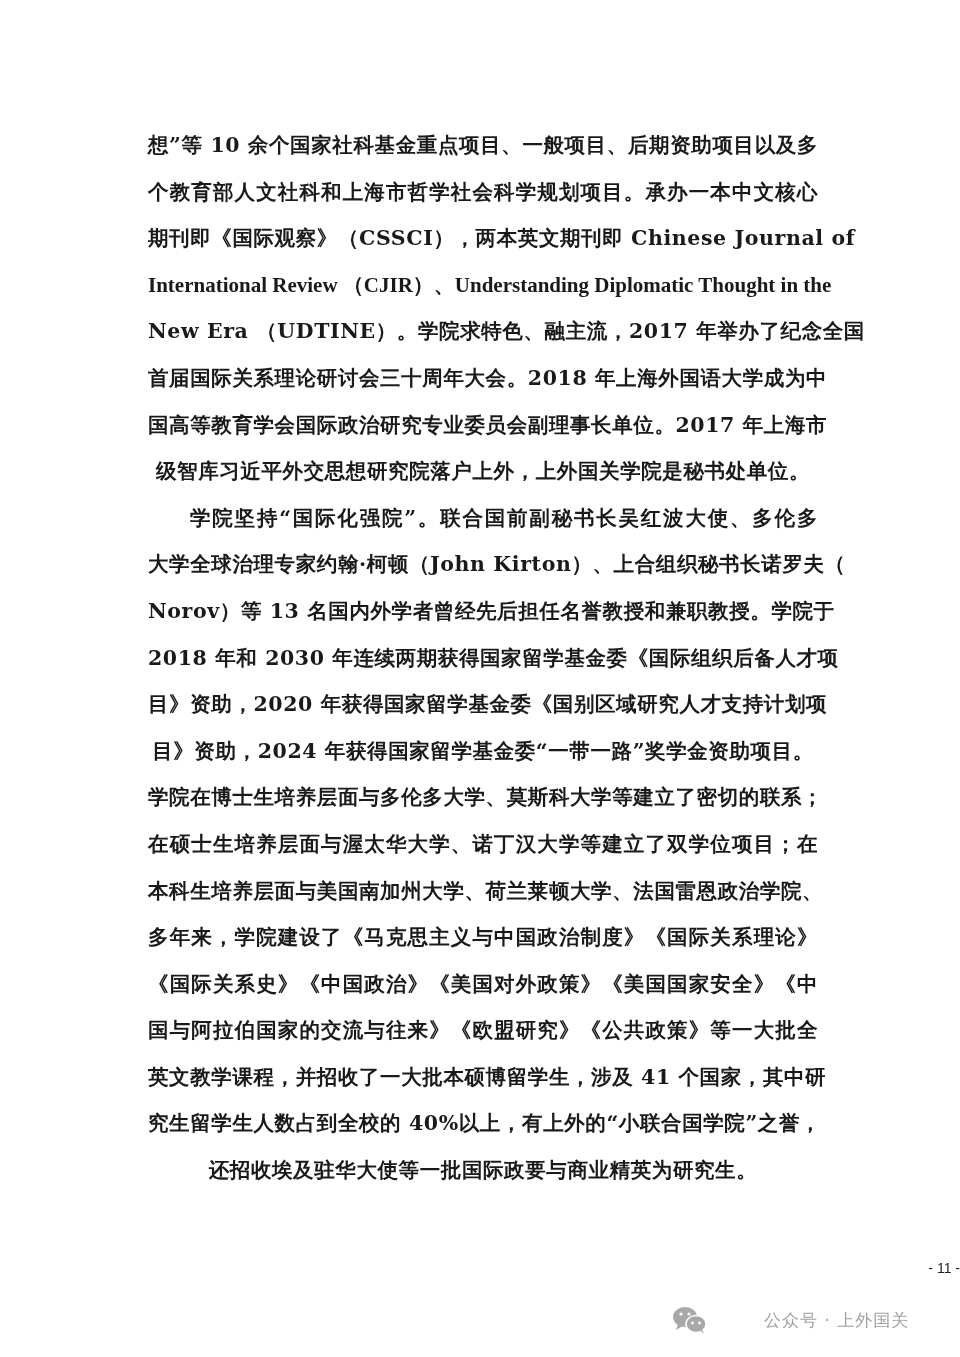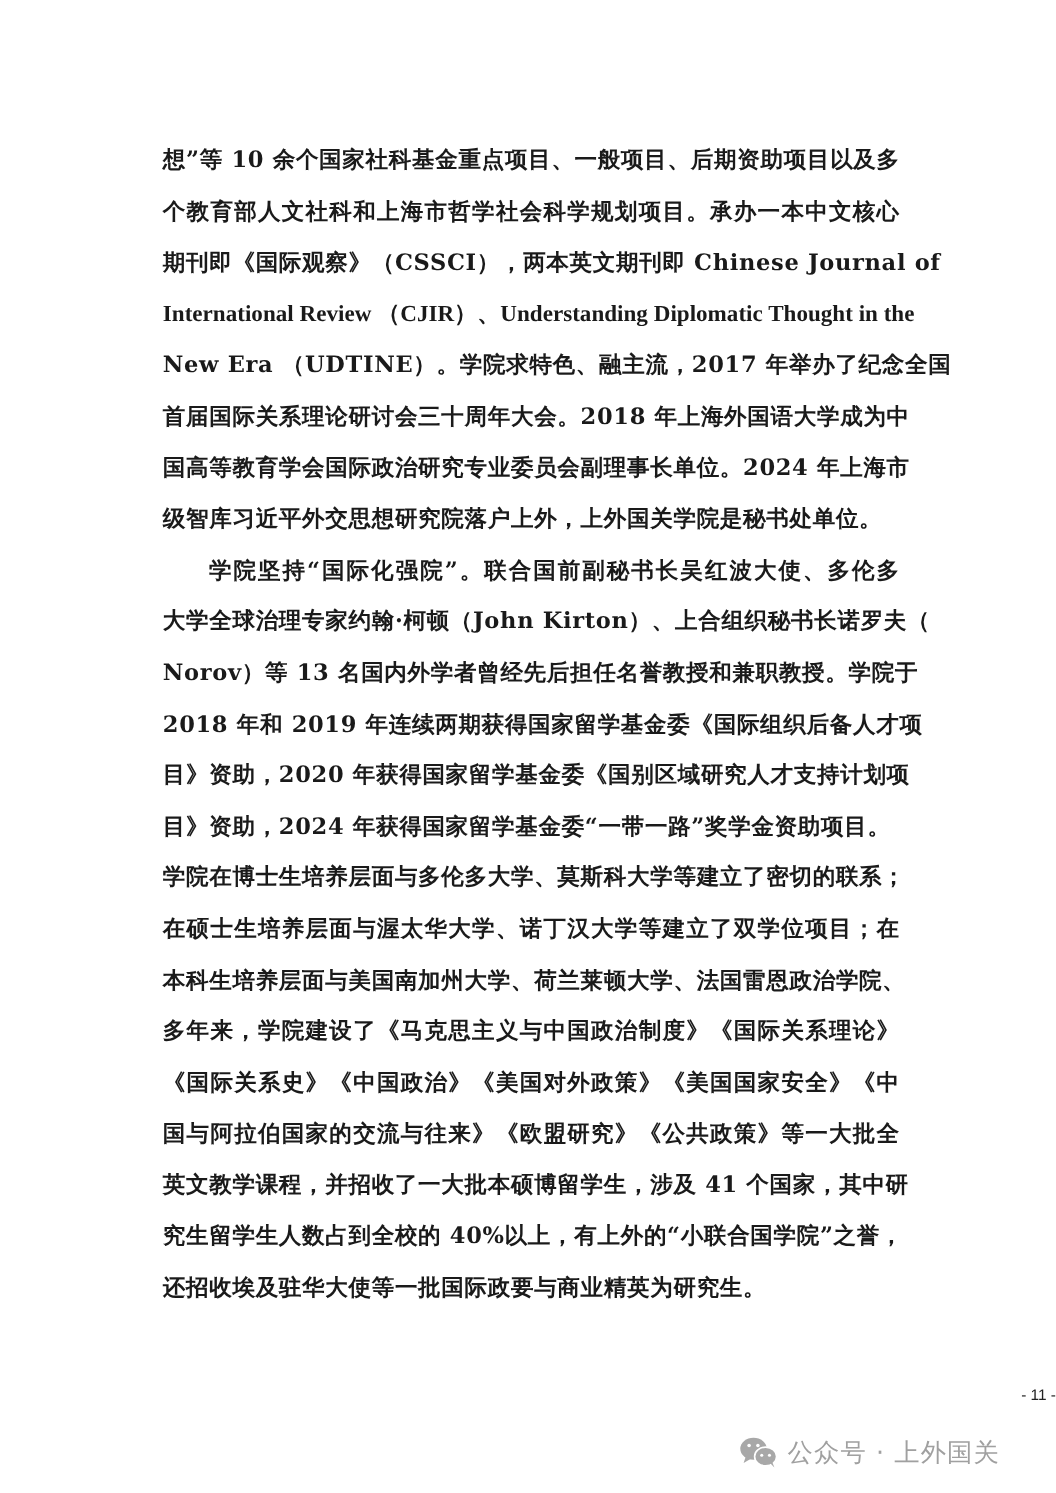--- a/index.html
+++ b/index.html
@@ -6,50 +6,51 @@
   body {
     width: 960px; height: 1357px; background: #ffffff; position: relative; overflow: hidden;
     font-family: "DejaVu Serif", "Liberation Serif", serif; color: #1a1a1a;
   }
   .page-body {
     position: absolute; left: 148px; top: 128px; width: 670px; font-weight: bold;
   }
   .line {
     height: 46.6px; line-height: 34px; font-size: 20.5px; white-space: nowrap;
     letter-spacing: 0.6px;
+    text-align: center;
   }
   .line.justify { text-align: justify; text-align-last: justify; }
   .line.indent { padding-left: 42px; }
   .latin { font-family: "Liberation Serif", serif; letter-spacing: 0; font-size: 21px; }
   .page-number {
     position: absolute; left: 0; width: 960px; top: 1260px; text-align: right;
     font-family: "Liberation Sans", sans-serif; font-size: 14px; color: #222;
   }
   .watermark {
     position: absolute; left: 672px; top: 1300px; height: 40px; display: flex; align-items: center;
-    font-family: "DejaVu Sans", sans-serif; font-size: 23px; color: #a0a0a0; letter-spacing: 1px;
+    font-family: "DejaVu Sans", sans-serif; font-size: 17px; color: #a0a0a0; letter-spacing: 1px; gap: 48px;
   }
   .wechat-icon { width: 36px; height: 30px; margin-right: 8px; }
 </style>
 </head>
 <body>
 
 <div class="page-body">
   <div class="line justify">想”等 10 余个国家社科基金重点项目、一般项目、后期资助项目以及多</div>
   <div class="line justify">个教育部人文社科和上海市哲学社会科学规划项目。承办一本中文核心</div>
   <div class="line justify">期刊即《国际观察》（CSSCI），两本英文期刊即 Chinese Journal of</div>
   <div class="line justify latin">International Review （CJIR）、Understanding Diplomatic Thought in the</div>
   <div class="line justify">New Era （UDTINE）。学院求特色、融主流，2017 年举办了纪念全国</div>
   <div class="line justify">首届国际关系理论研讨会三十周年大会。2018 年上海外国语大学成为中</div>
-  <div class="line justify">国高等教育学会国际政治研究专业委员会副理事长单位。2024 年上海市</div>
+  <div class="line justify">国高等教育学会国际政治研究专业委员会副理事长单位。2017 年上海市</div>
   <div class="line">级智库习近平外交思想研究院落户上外，上外国关学院是秘书处单位。</div>
   <div class="line justify indent">学院坚持“国际化强院”。联合国前副秘书长吴红波大使、多伦多</div>
   <div class="line justify">大学全球治理专家约翰·柯顿（John Kirton）、上合组织秘书长诺罗夫（</div>
   <div class="line justify">Norov）等 13 名国内外学者曾经先后担任名誉教授和兼职教授。学院于</div>
-  <div class="line justify">2018 年和 2019 年连续两期获得国家留学基金委《国际组织后备人才项</div>
+  <div class="line justify">2018 年和 2030 年连续两期获得国家留学基金委《国际组织后备人才项</div>
   <div class="line justify">目》资助，2020 年获得国家留学基金委《国别区域研究人才支持计划项</div>
   <div class="line">目》资助，2024 年获得国家留学基金委“一带一路”奖学金资助项目。</div>
   <div class="line justify">学院在博士生培养层面与多伦多大学、莫斯科大学等建立了密切的联系；</div>
   <div class="line justify">在硕士生培养层面与渥太华大学、诺丁汉大学等建立了双学位项目；在</div>
   <div class="line justify">本科生培养层面与美国南加州大学、荷兰莱顿大学、法国雷恩政治学院、</div>
   <div class="line justify">多年来，学院建设了《马克思主义与中国政治制度》《国际关系理论》</div>
   <div class="line justify">《国际关系史》《中国政治》《美国对外政策》《美国国家安全》《中</div>
   <div class="line justify">国与阿拉伯国家的交流与往来》《欧盟研究》《公共政策》等一大批全</div>
   <div class="line justify">英文教学课程，并招收了一大批本硕博留学生，涉及 41 个国家，其中研</div>
   <div class="line justify">究生留学生人数占到全校的 40%以上，有上外的“小联合国学院”之誉，</div>

